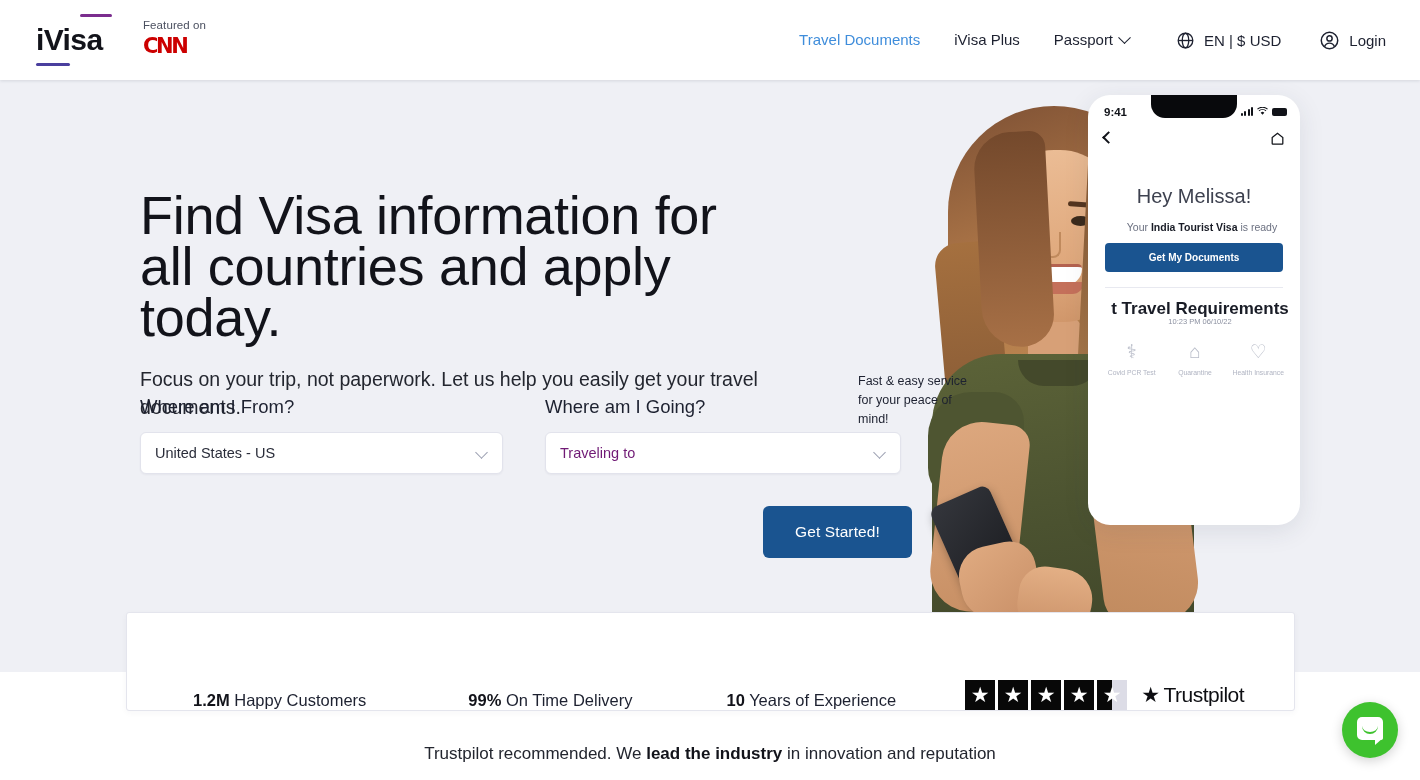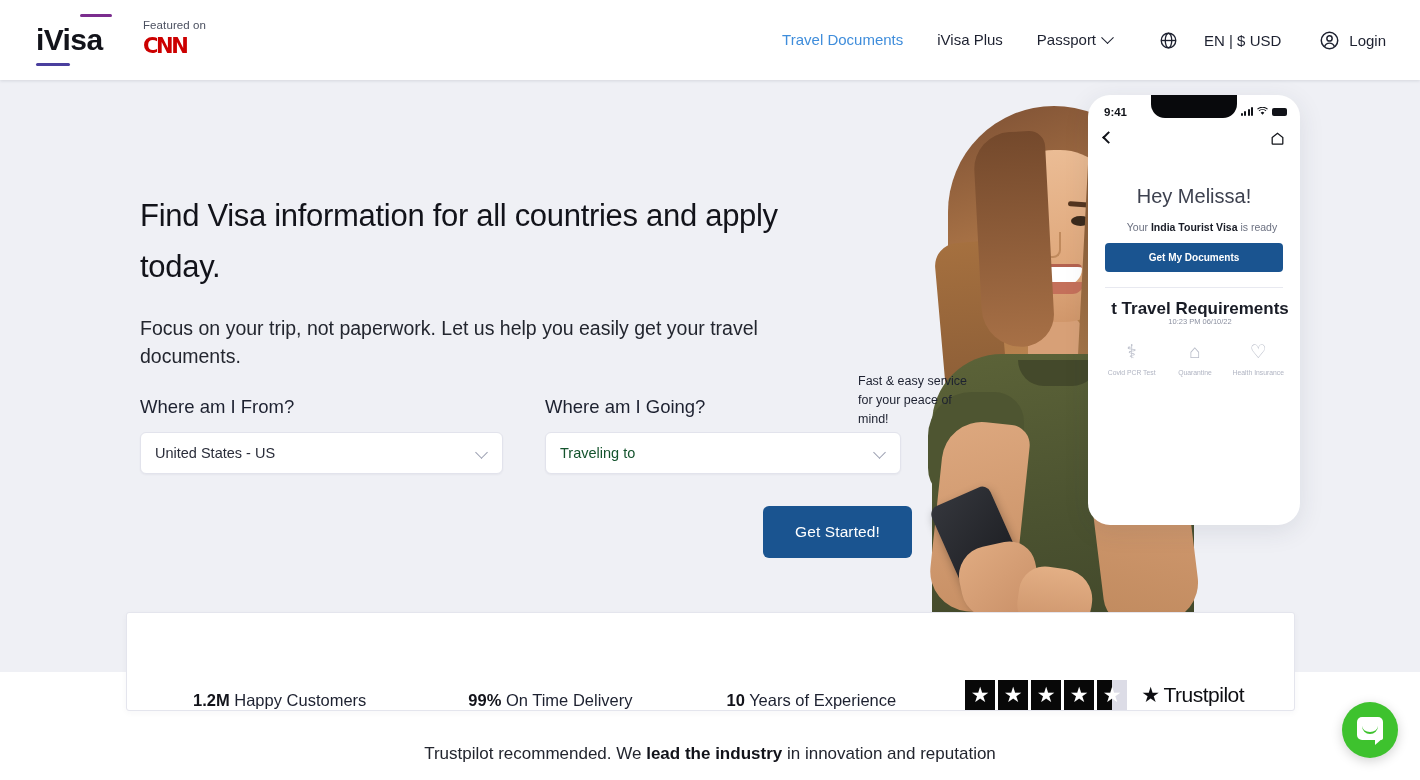--- a/index.html
+++ b/index.html
@@ -106,21 +106,21 @@
     border-right: 1.8px solid #1d2130;
     border-bottom: 1.8px solid #1d2130;
     transform: rotate(45deg) translate(-2px,-2px);
   }
 
   .nav-sep { width: 16px; }
 
   .locale {
     display: flex;
     align-items: center;
-    gap: 26px;
+    gap: 9px;
     padding: 0 8px 0 14px;
     cursor: pointer;
   }
   .locale-text {
     font-size: 15px;
     color: #1d2130;
     white-space: nowrap;
   }
   .login {
     display: flex;
@@ -140,21 +140,21 @@
     background: #eff0f5;
     overflow: hidden;
   }
 
   .hero-copy {
     position: absolute;
     left: 140px; top: 110px;
     width: 720px;
   }
   .headline {
-    font-size: 31px;
+    font-size: 54px;
     line-height: 51px;
     color: #12131a;
     font-weight: normal;
     letter-spacing: -0.3px;
     width: 640px;
   }
   .subhead {
     margin-top: 22px;
     font-size: 19.5px;
     line-height: 28px;
@@ -190,21 +190,21 @@
     cursor: pointer;
     box-shadow: 0 1px 2px rgba(40,45,70,0.05);
   }
   .select-value {
     font-size: 14.5px;
     color: #2a2d3a;
     white-space: nowrap;
     overflow: hidden;
     text-overflow: ellipsis;
   }
-  .select-value.placeholder { color: #14532d; }
+  .select-value.placeholder { color: #701a75; }
   .select-caret {
     position: absolute;
     right: 16px; top: 15px;
     width: 9px; height: 9px;
     border-right: 1.7px solid #9a9eb0;
     border-bottom: 1.7px solid #9a9eb0;
     transform: rotate(45deg);
   }
 
   .cta-wrap {

